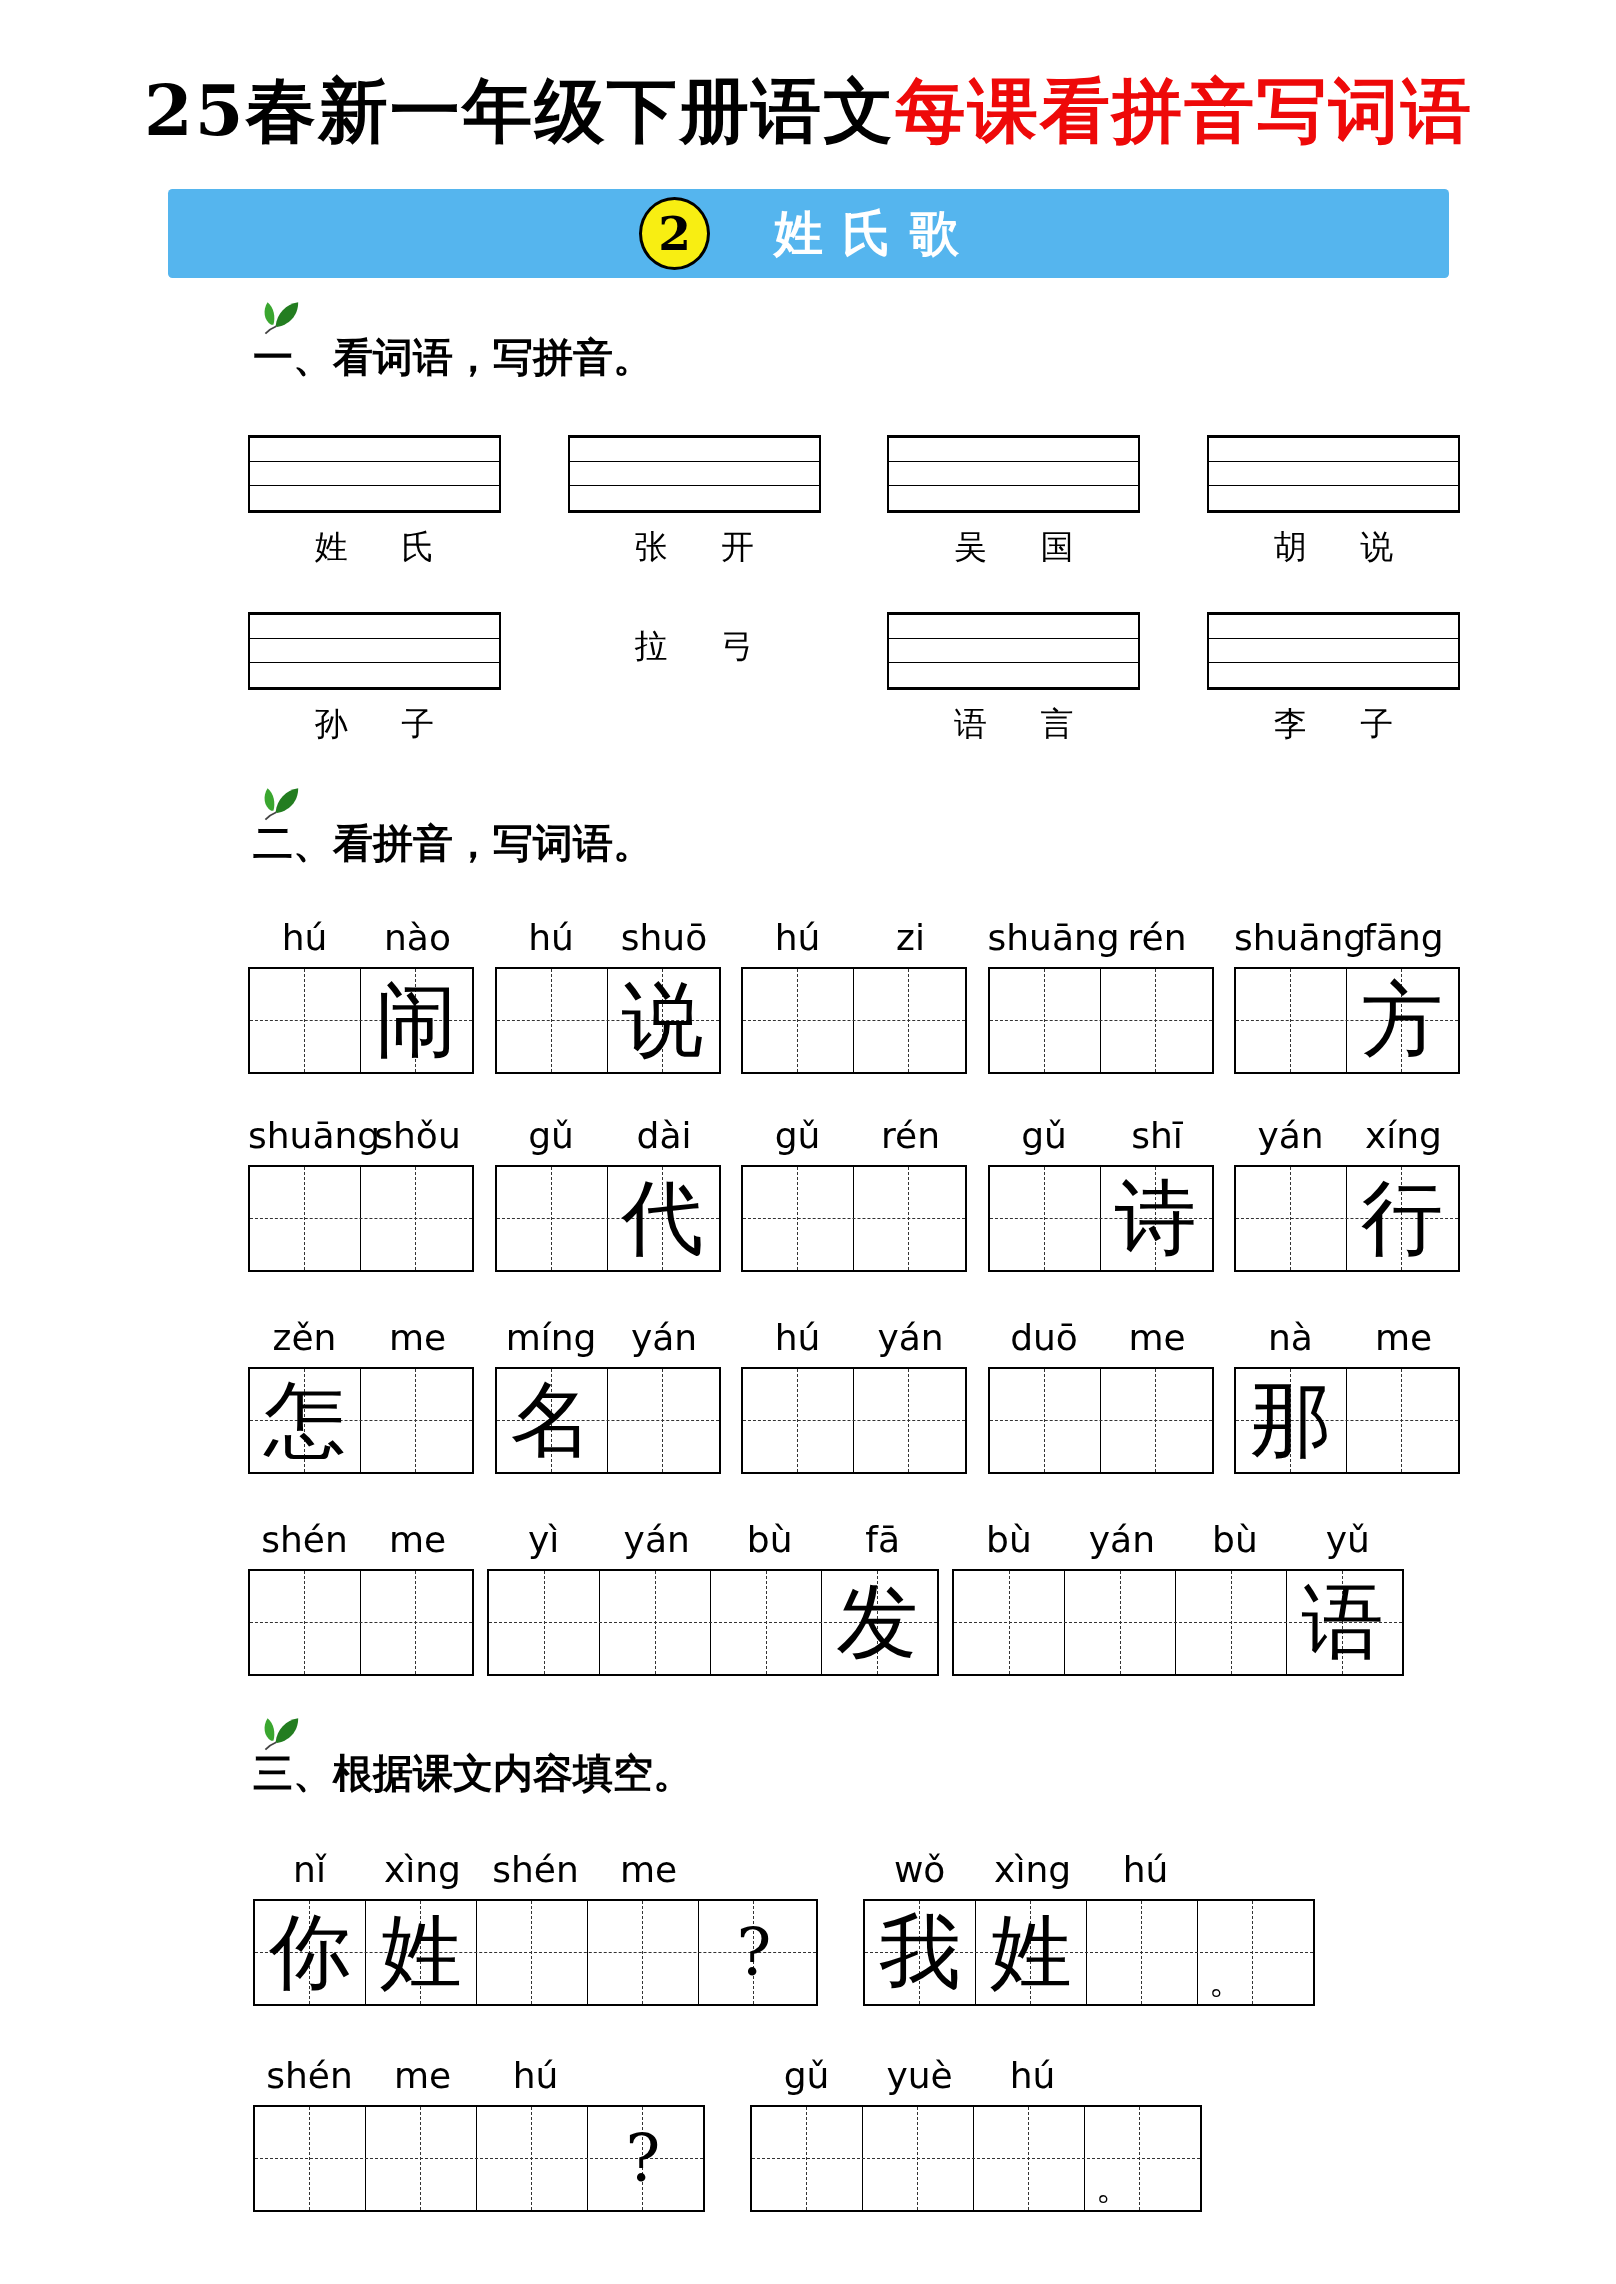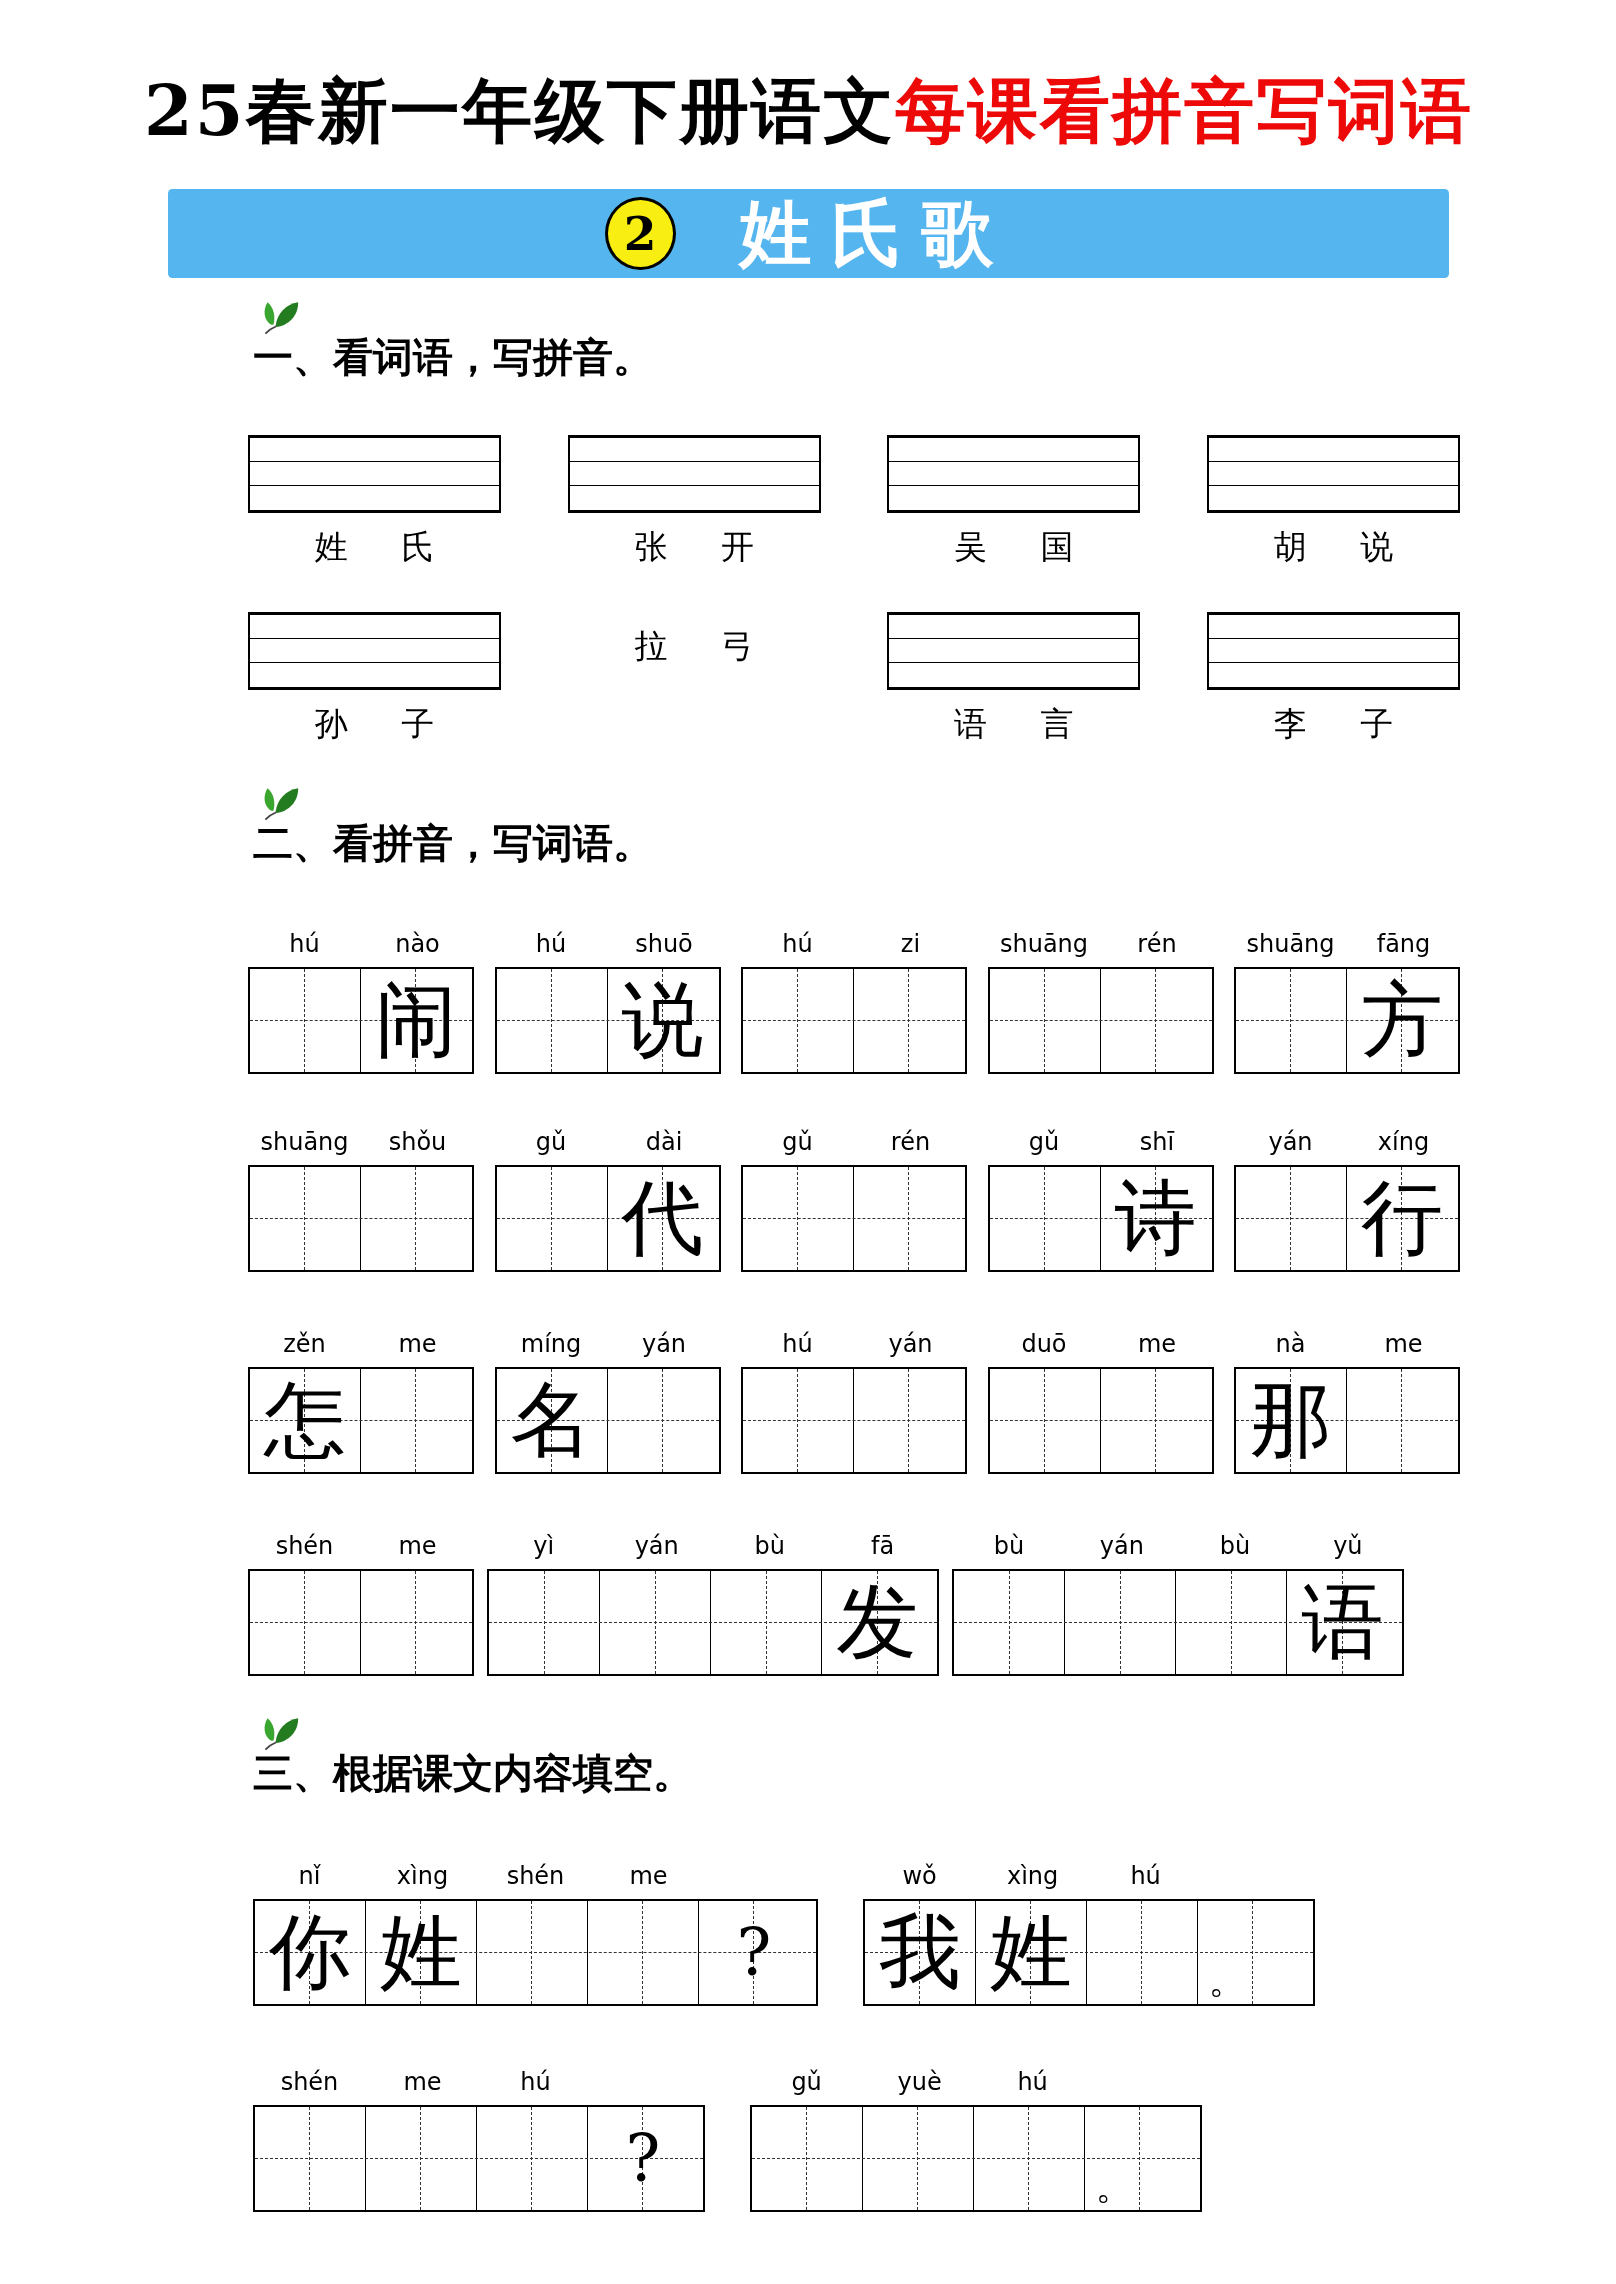--- a/index.html
+++ b/index.html
@@ -13,21 +13,21 @@
   .t-red{color:var(--title-red,#ee0909);}
 
   
   .banner{position:absolute;top:189px;left:168px;width:1281px;height:89px;
           background:var(--banner-blue,#55b5ee);border-radius:4.4px;
           display:flex;align-items:center;justify-content:center;gap:45px;}
   .num-circle{width:65px;height:67px;background:var(--circle-yellow,#f8ee12);
           border:3.7px solid #000;border-radius:50%;display:flex;align-items:center;
           justify-content:center;font-family:"DejaVu Serif",serif;font-weight:bold;
           font-size:47px;line-height:1;}
-  .banner-title{color:#fff;font-size:72px;font-weight:bold;letter-spacing:19px;
+  .banner-title{color:#fff;font-size:49px;font-weight:bold;letter-spacing:19px;
           text-indent:19px;white-space:nowrap;}
 
   
   .sec-head{position:absolute;left:253px;font-size:40px;font-weight:bold;
             white-space:nowrap;}
   .sec-head .leaf{position:absolute;top:-31px;left:1.5px;}
   #sec1-head{top:330px;} #sec2-head{top:816px;} #sec3-head{top:1746px;}
 
   
   .pw-row{position:absolute;left:248px;width:1212px;display:flex;
@@ -47,21 +47,21 @@
         word-spacing:43px;white-space:nowrap;}
 
   
   .s2-row{position:absolute;left:248px;width:1212px;display:flex;
           justify-content:space-between;}
   #s2r1{top:913px;} #s2r2{top:1111px;} #s2r3{top:1313px;} #s2r4{top:1515px;}
   #s2r4{justify-content:flex-start;gap:13.2px;}
   .grp,.seg{display:flex;flex-direction:column;}
   .py-row{display:flex;height:45px;align-items:flex-end;margin-bottom:8.8px;}
   .py{width:113px;text-align:center;font-family:"DejaVu Sans",sans-serif;
-      font-size:24px;white-space:nowrap;}
+      font-size:36px;white-space:nowrap;}
   .grid{display:flex;border:2.9px solid #000;background:#fff;position:relative;}
   .cell{width:110px;height:103px;border-right:1.5px solid #000;position:relative;
         display:flex;align-items:center;justify-content:center;}
   .cell:last-child{border-right:none;}
   .cell::before{content:"";position:absolute;left:50%;margin-left:-0.7px;top:0;
         bottom:0;border-left:1.5px dashed #333;}
   .grid::after{content:"";position:absolute;left:0;right:0;top:50%;
         margin-top:-0.7px;border-top:1.5px dashed #333;}
   .hz{font-family:"DejaVu Serif",serif;font-size:82px;line-height:1;z-index:2;}
   .qmark{font-family:"DejaVu Serif",serif;font-size:65px;line-height:1;z-index:2;}

